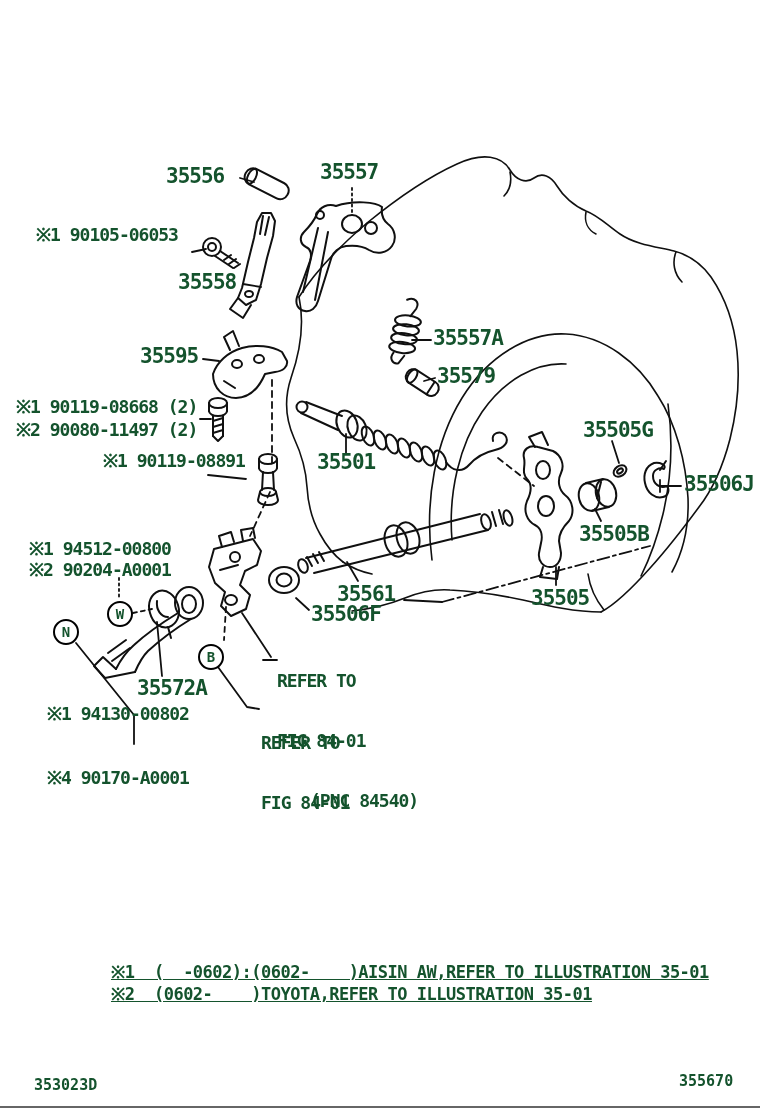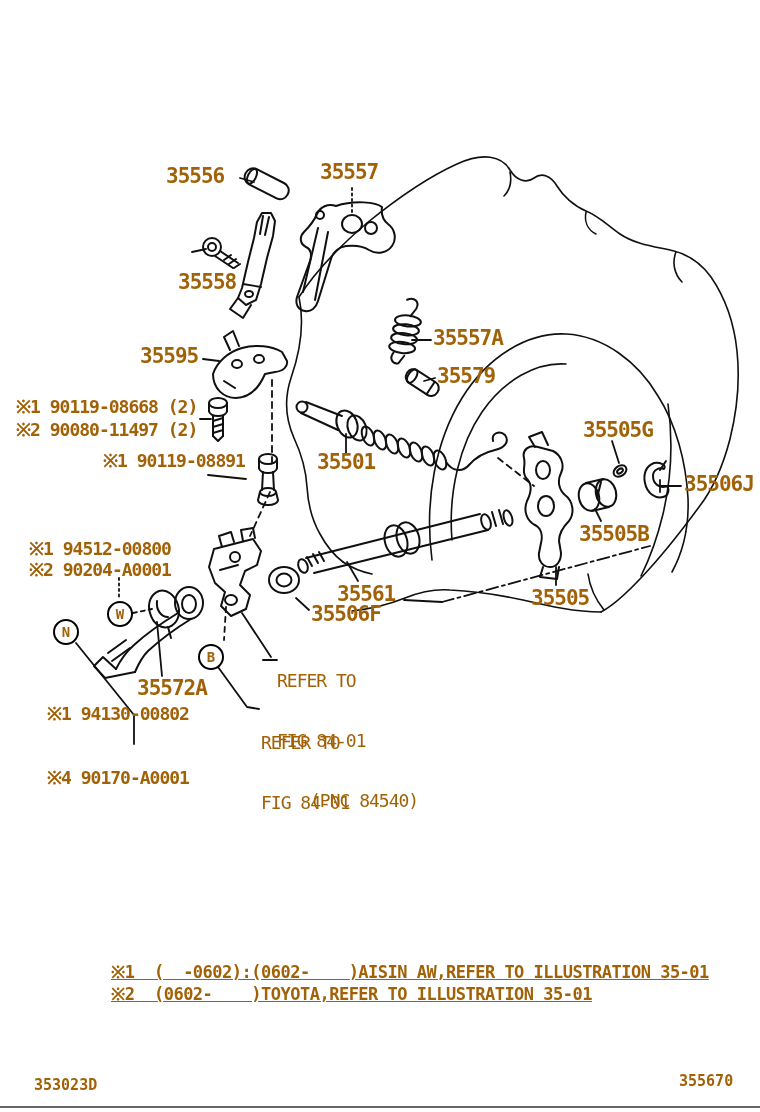--- a/index.html
+++ b/index.html
@@ -1,21 +1,21 @@
 <!DOCTYPE html>
 <html><head>
 <meta charset="utf-8">
 <style>
   html,body{margin:0;padding:0;background:#fff;}
   #page{position:relative;width:760px;height:1112px;background:#ffffff;overflow:hidden;
-        font-family:"DejaVu Sans Mono","Liberation Mono",monospace;color:#a16207;}
+        font-family:"DejaVu Sans Mono","Liberation Mono",monospace;color:#14532d;}
   #art{position:absolute;left:0;top:0;z-index:1;}
   .plabel{position:absolute;z-index:2;font-size:21px;font-weight:700;letter-spacing:-1px;white-space:pre;}
   .clabel{position:absolute;z-index:2;font-size:18px;font-weight:700;letter-spacing:-1px;white-space:pre;}
-  .rlabel{position:absolute;z-index:2;font-size:18px;font-weight:400;letter-spacing:-1px;line-height:20px;white-space:pre;}
+  .rlabel{position:absolute;z-index:2;font-size:18px;font-weight:700;letter-spacing:-1px;line-height:20px;white-space:pre;}
   .fnote{position:absolute;z-index:2;font-size:17px;font-weight:700;white-space:pre;letter-spacing:-0.5px;text-decoration:underline;}
   .code{position:absolute;z-index:2;font-size:15px;font-weight:700;white-space:pre;}
   .marker{position:absolute;z-index:2;width:22px;height:22px;border:2px solid #000;border-radius:50%;
           display:flex;align-items:center;justify-content:center;font-size:14px;font-weight:700;background:#fff;}
   .indent3{margin-left:7px;padding-left:26px;}
   #bottom-rule{position:absolute;left:0;top:1106px;width:760px;height:2px;background:#666;z-index:2;}
 </style>
 </head>
 <body>
 
@@ -245,20 +245,21 @@
   <div class="plabel" style="left:437px;top:364px">35579</div>
   <div class="plabel" style="left:317px;top:450px">35501</div>
   <div class="plabel" style="left:583px;top:418px">35505G</div>
   <div class="plabel" style="left:684px;top:472px">35506J</div>
   <div class="plabel" style="left:579px;top:522px">35505B</div>
   <div class="plabel" style="left:337px;top:582px">35561</div>
   <div class="plabel" style="left:311px;top:602px">35506F</div>
   <div class="plabel" style="left:531px;top:586px">35505</div>
   <div class="plabel" style="left:137px;top:676px">35572A</div>
 
+  <div class="clabel" style="left:36px;top:222px">※1 90105-06053</div>
   <div class="clabel" style="left:16px;top:394px">※1 90119-08668 (2)</div>
   <div class="clabel" style="left:16px;top:417px">※2 90080-11497 (2)</div>
   <div class="clabel" style="left:103px;top:448px">※1 90119-08891</div>
   <div class="clabel" style="left:29px;top:536px">※1 94512-00800</div>
   <div class="clabel" style="left:29px;top:557px">※2 90204-A0001</div>
   <div class="clabel" style="left:47px;top:701px">※1 94130-00802</div>
   <div class="clabel" style="left:47px;top:765px">※4 90170-A0001</div>
 
   <div class="rlabel" style="left:277px;top:631px">
     <div>REFER TO</div>

